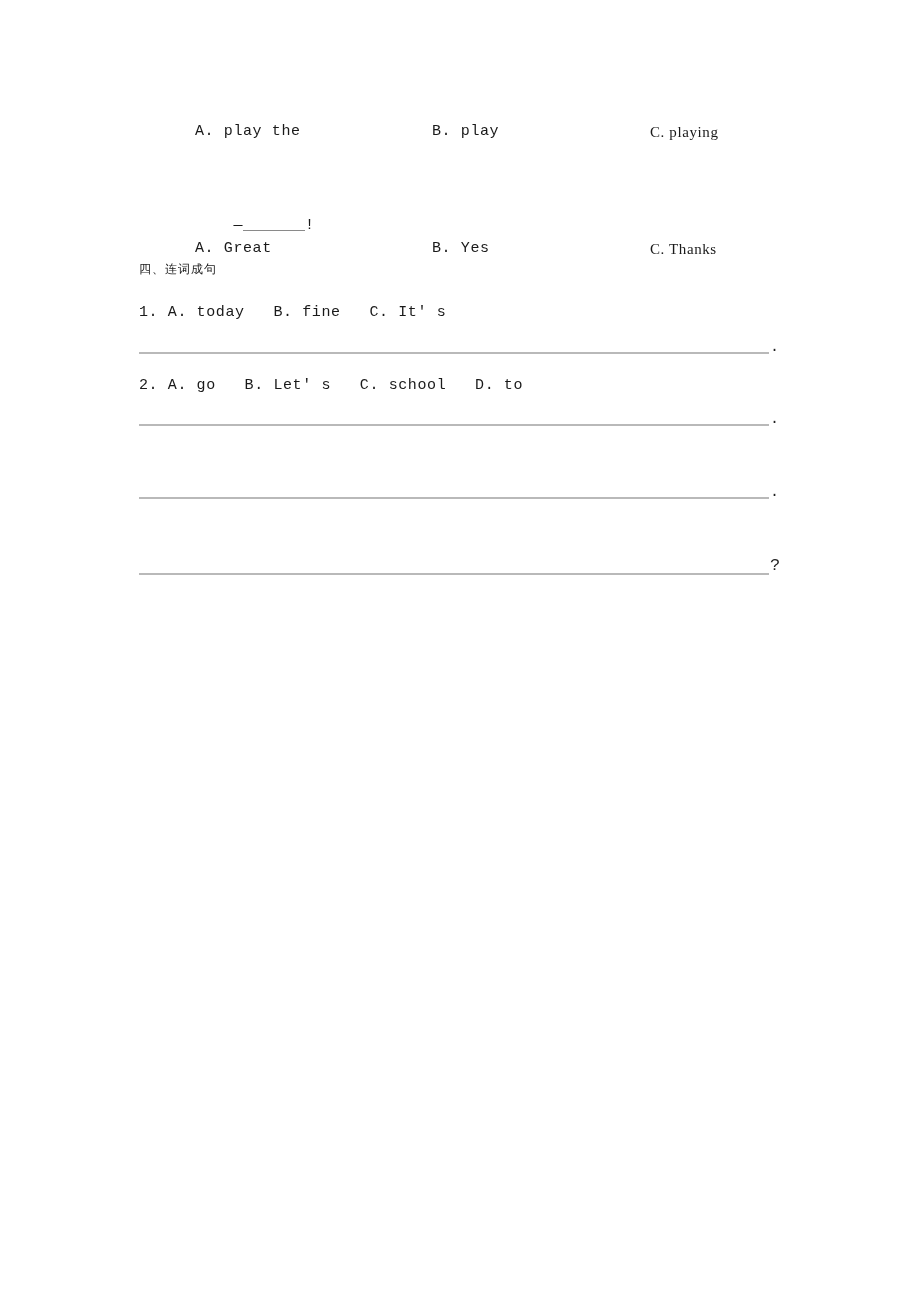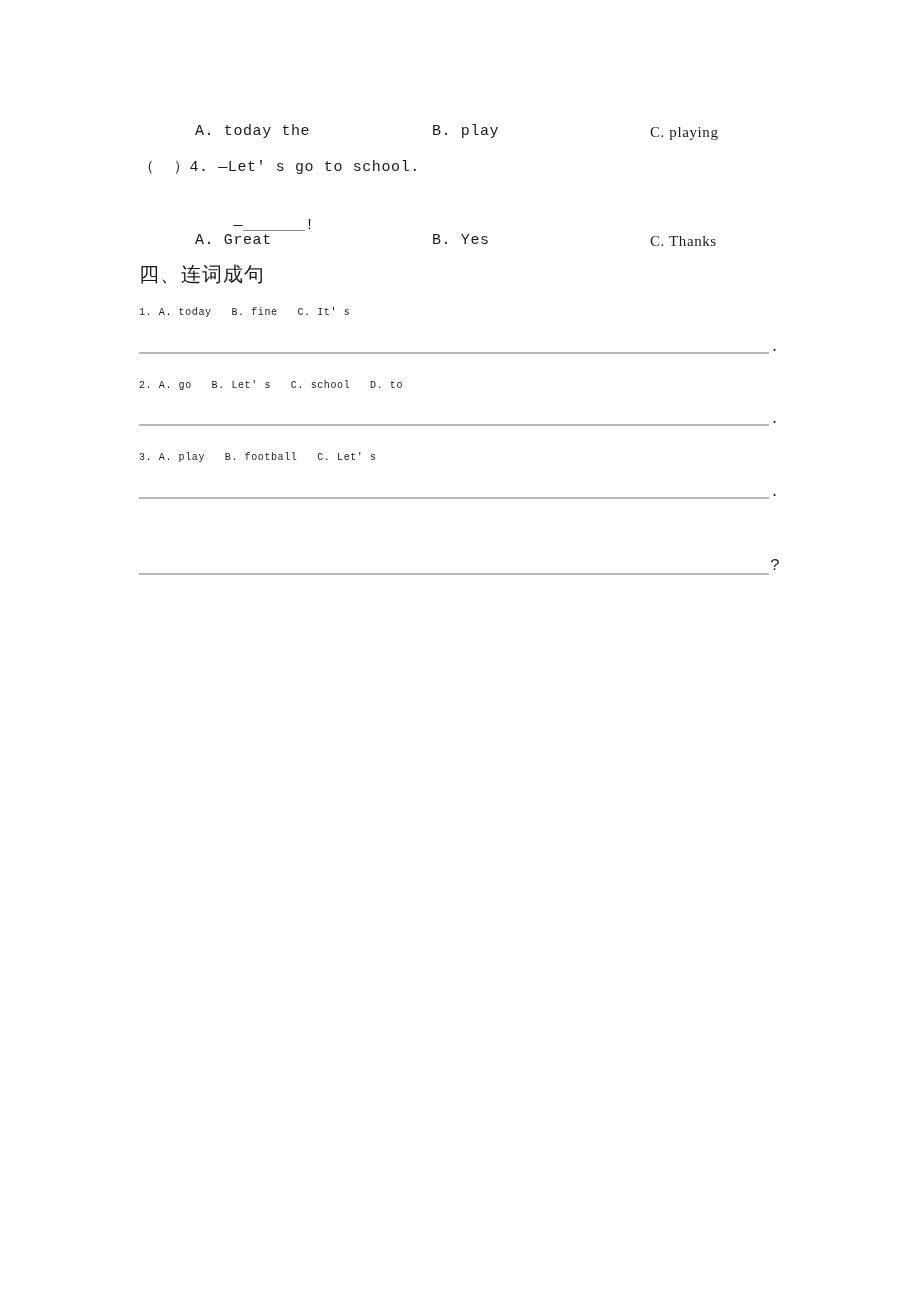--- a/index.html
+++ b/index.html
@@ -13,21 +13,21 @@
   }
   .page {
     position: relative;
     width: 920px;
     height: 1302px;
     background: #ffffff;
     overflow: hidden;
   }
   .cjk {
     font-family: "DejaVu Sans", "Liberation Sans", sans-serif;
-    font-size: 20px;
+    font-size: 12px;
     letter-spacing: 1px;
   }
 
   
   .opt-row {
     position: absolute;
     left: 139px;
     width: 640px;
     height: 22px;
   }
@@ -73,21 +73,21 @@
     position: absolute;
     left: 139px;
     white-space: pre;
   }
 
   
   .wo-item {
     position: absolute;
     left: 139px;
     white-space: pre;
-    font-size: 10px;
+    font-size: 15px;
     line-height: 22px;
     letter-spacing: 0.6px;
   }
 
   
   .write-rule {
     position: absolute;
     left: 139px;
     width: 630px;
     height: 2px;
@@ -100,47 +100,45 @@
     line-height: 16px;
     color: #1f1f1f;
   }
 </style>
 </head>
 <body>
 
 <div class="page">
 
   <div class="opt-row" style="top:121px;">
-    <span class="opt col-a">A. today the</span>
+    <span class="opt col-a">A. play the</span>
     <span class="opt col-b">B. play</span>
     <span class="opt col-c">C. playing</span>
   </div>
 
-  <div class="stem" style="top:157px;">（  ）4. —Let' s go to school.</div>
 
   <div class="answer-line" style="top:193px; left:195px;">
     <span>—</span><span class="short-blank"></span><span>!</span>
   </div>
 
-  <div class="opt-row" style="top:230px;text-align:center;">
+  <div class="opt-row" style="top:238px;text-align:center;">
     <span class="opt col-a">A. Great</span>
     <span class="opt col-b">B. Yes</span>
     <span class="opt col-c">C. Thanks</span>
   </div>
 
   <div class="section-heading cjk" style="top:261px;">四、连词成句</div>
 
   <div class="wo-item" style="top:302px;">1. A. today   B. fine   C. It' s</div>
   <div class="write-rule" style="top:352px;"></div>
   <div class="rule-punct" style="left:770px; top:340px;">.</div>
 
   <div class="wo-item" style="top:375px;text-align:center;">2. A. go   B. Let' s   C. school   D. to</div>
   <div class="write-rule" style="top:424px;"></div>
   <div class="rule-punct" style="left:770px; top:412px;">.</div>
 
-  <div class="wo-item" style="top:447px;">3. A. play   B. football   C. Let' s</div>
   <div class="write-rule" style="top:497px;"></div>
   <div class="rule-punct" style="left:770px; top:485px;">.</div>
 
   <div class="write-rule" style="top:573px;"></div>
   <div class="rule-punct" style="left:770px; top:558px; font-size:17px;">?</div>
 
 </div>
 
 </body></html>

